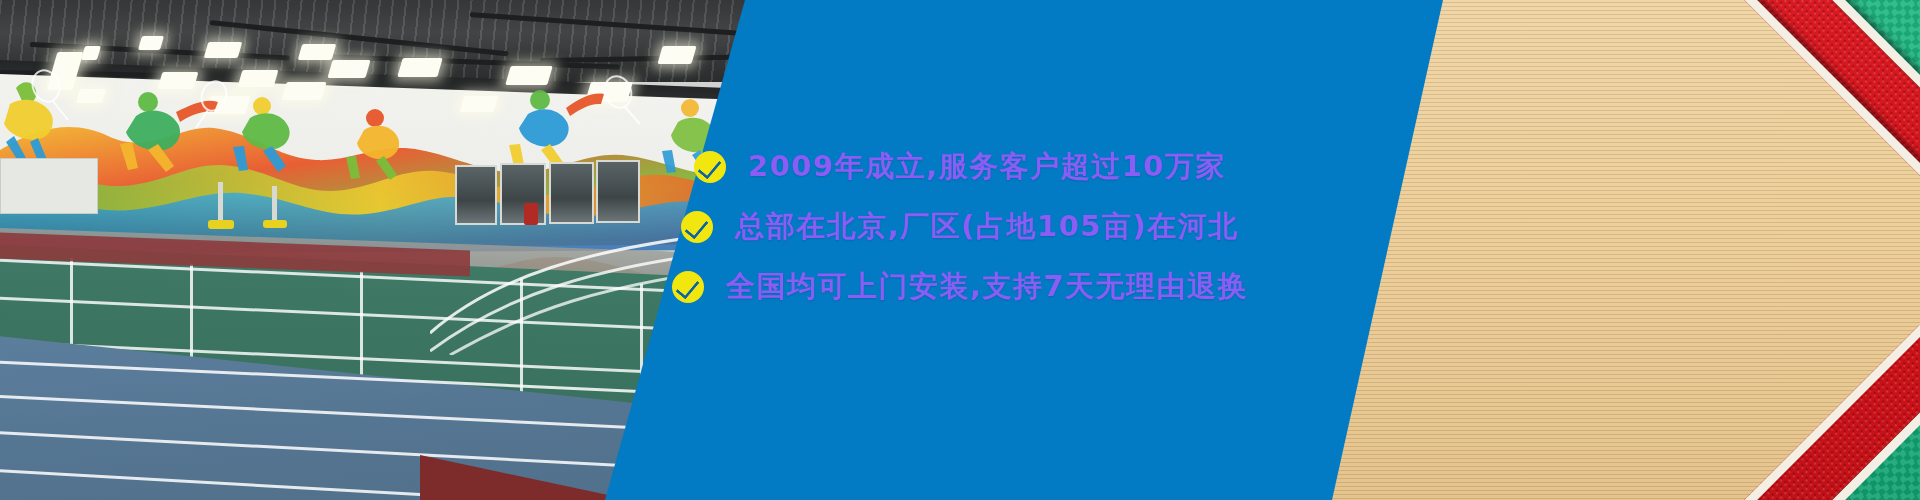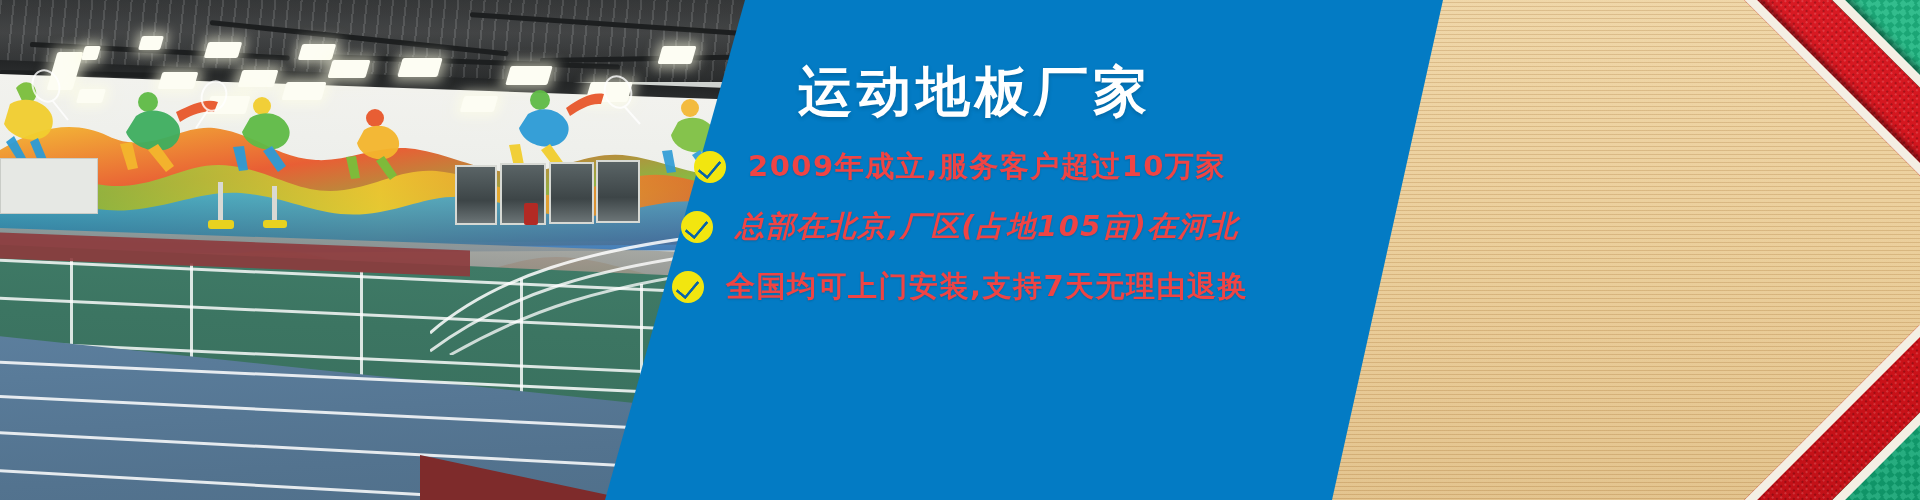--- a/index.html
+++ b/index.html
@@ -148,21 +148,21 @@
   .bullets{
     position:absolute;
     left:0;top:140px;width:1920px;
   }
   .bullet{
     display:flex;
     align-items:center;
     justify-content:center;
     height:54px;
     margin-bottom:6px;
-    color:#ef4444;
+    color:#8b5cf6;
   }
   .bullet .tick{
     flex:none;
     width:32px;height:32px;border-radius:50%;
     background:#F2E60F;
     position:relative;
     margin-right:22px;
   }
   .bullet .tick::after{
     content:"";
@@ -175,21 +175,21 @@
     border-radius:1px;
   }
   .bullet .txt{
     font-size:29px;
     font-weight:bold;
     letter-spacing:1.5px;
     white-space:nowrap;
     text-shadow:0 1px 2px rgba(0,0,0,.15);
   }
   .b1 .txt{ margin-left:0px; }
-  .b2 .txt{ margin-left:0px;font-style:italic; }
+  .b2 .txt{ margin-left:0px; }
   .b3 .txt{ margin-left:0px; }
   .b4 .txt{ margin-left:0px; }
 </style>
 </head>
 <body>
 
 <div class="banner">
 
   <div class="gym-photo">
 
@@ -391,21 +391,20 @@
       <div class="face" style="background:
              repeating-linear-gradient(135deg, rgba(160,110,50,.22) 0 1px, rgba(255,235,195,.14) 1px 4px),
              linear-gradient(135deg,#F2DDB4 0%,#E8CA95 50%,#D7B278 100%);"></div>
     </div>
   </div>
 
   <div class="blue-panel"></div>
 
   <div class="panel-content">
 
-    <div class="title">运动地板厂家</div>
 
     <div class="bullets">
 
       <div class="bullet b1">
         <span class="tick"></span>
         <span class="txt">2009年成立,服务客户超过10万家</span>
       </div>
 
       <div class="bullet b2">
         <span class="tick"></span>

